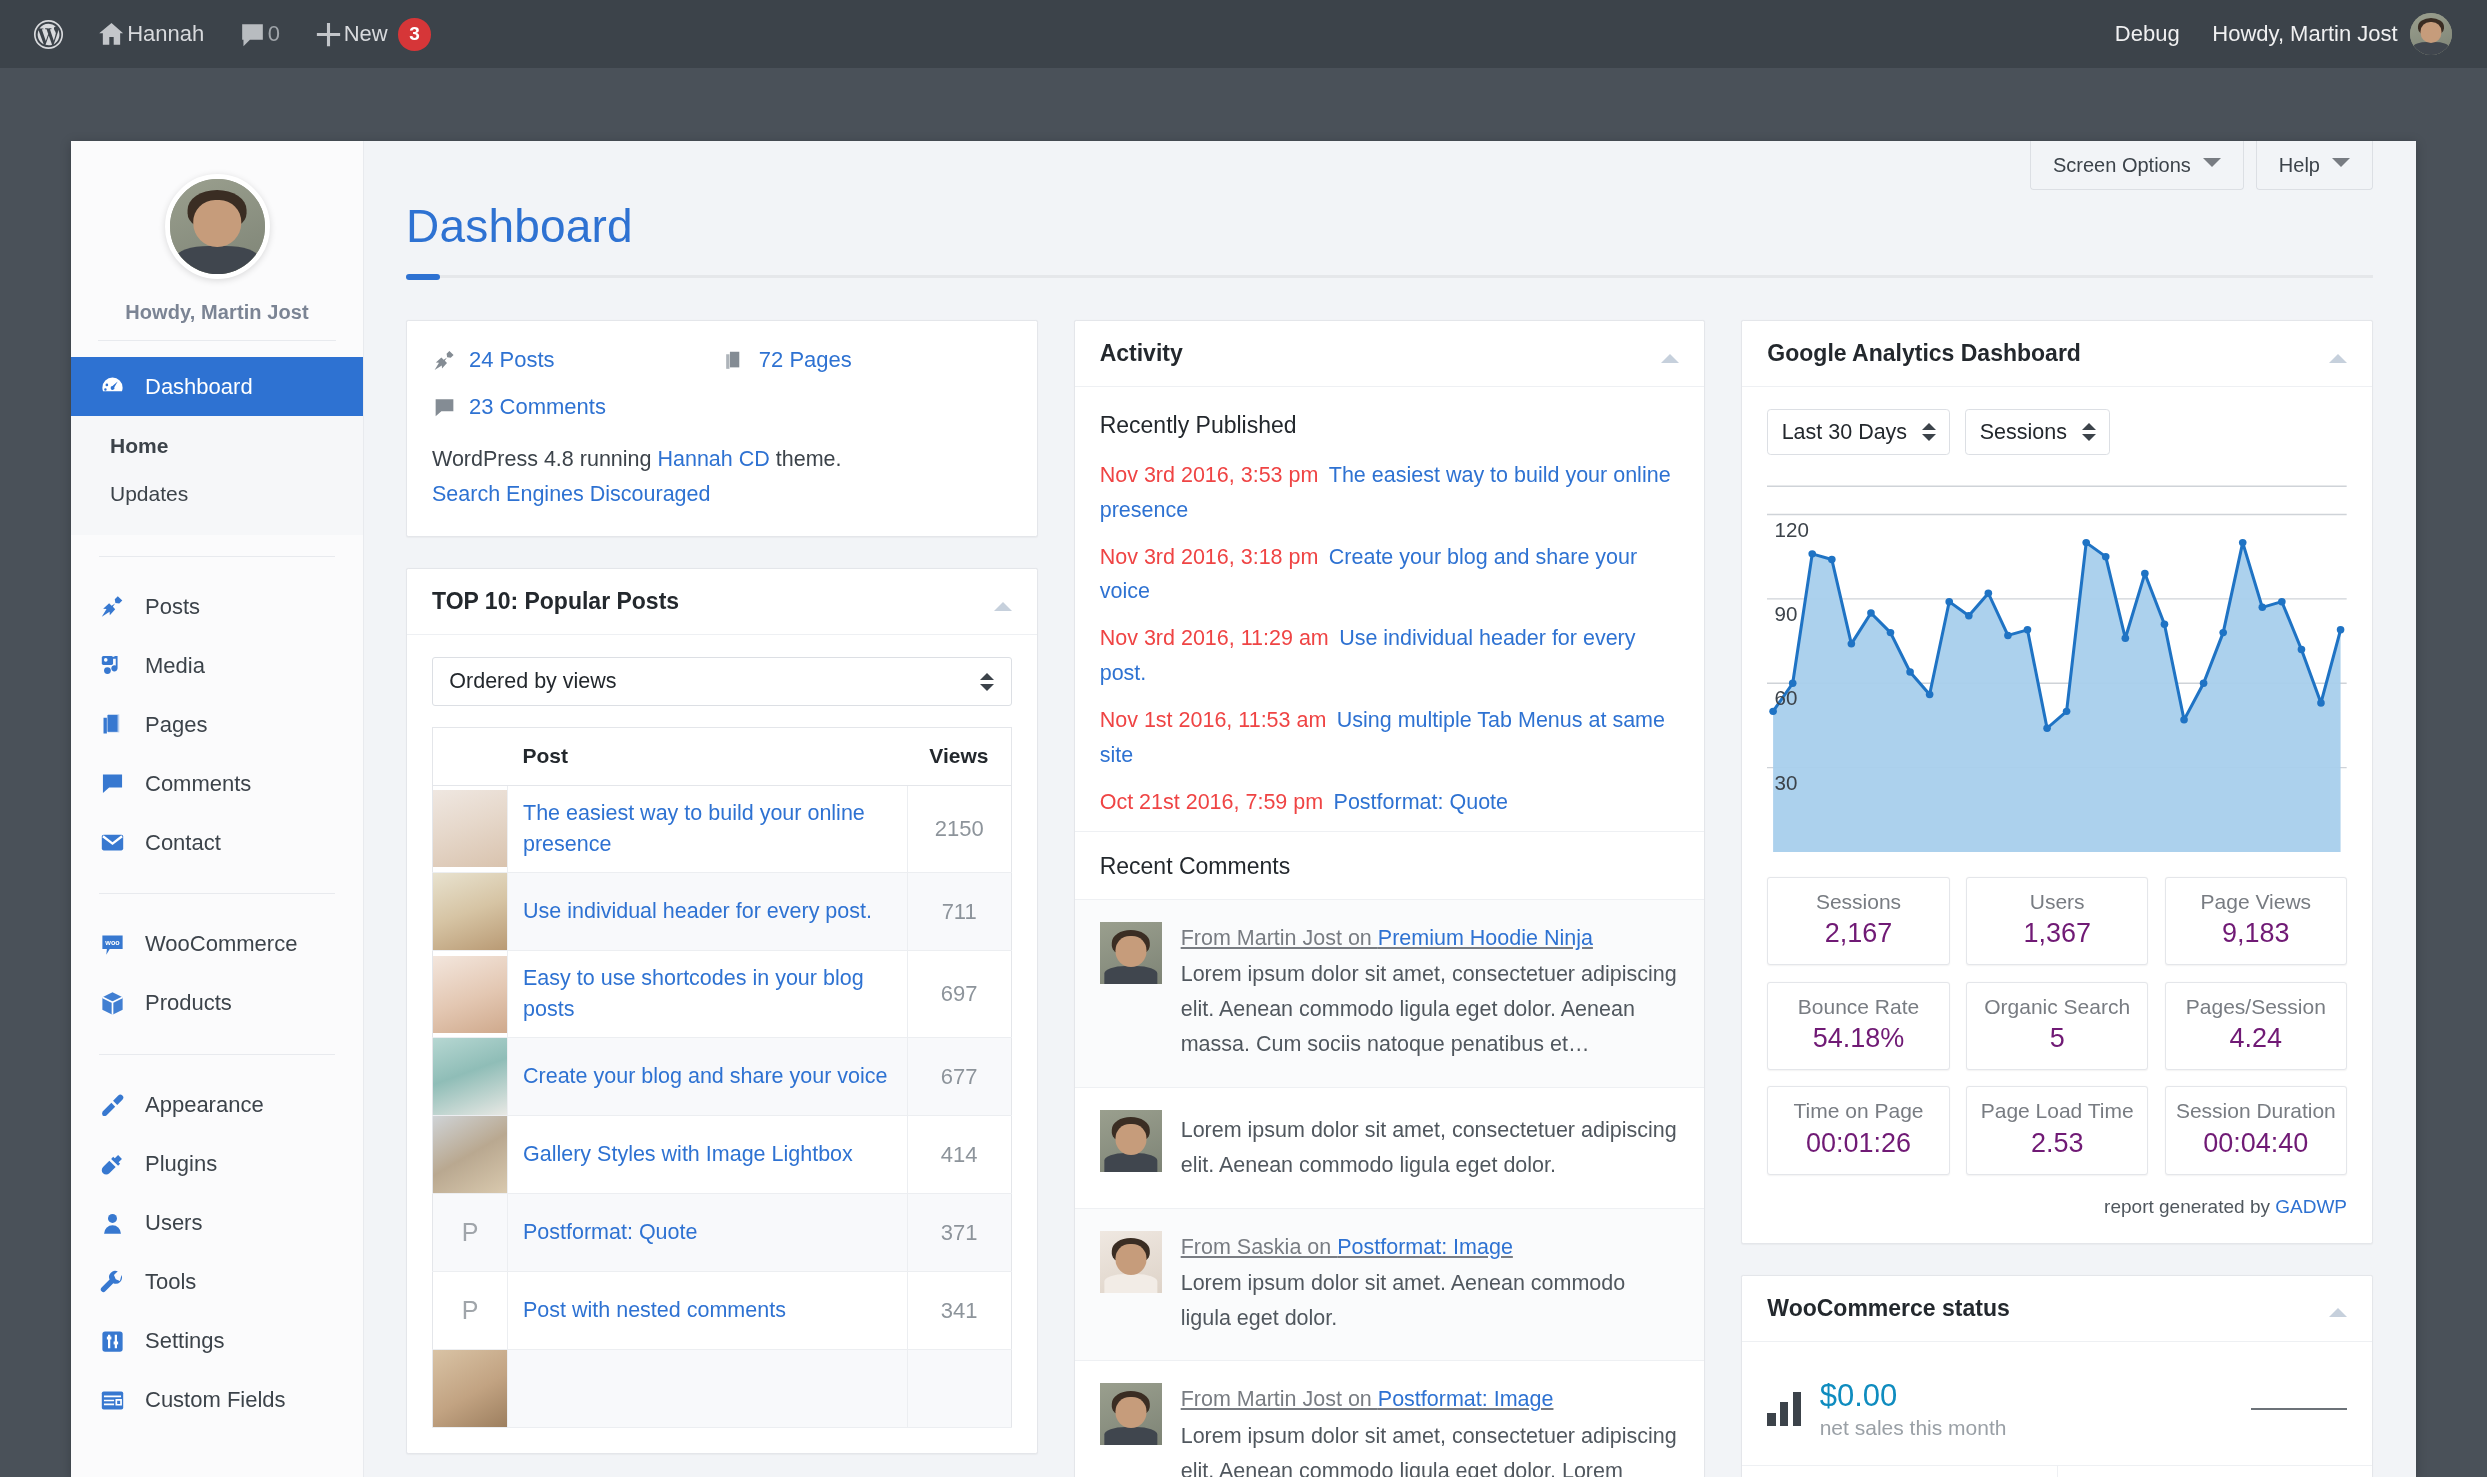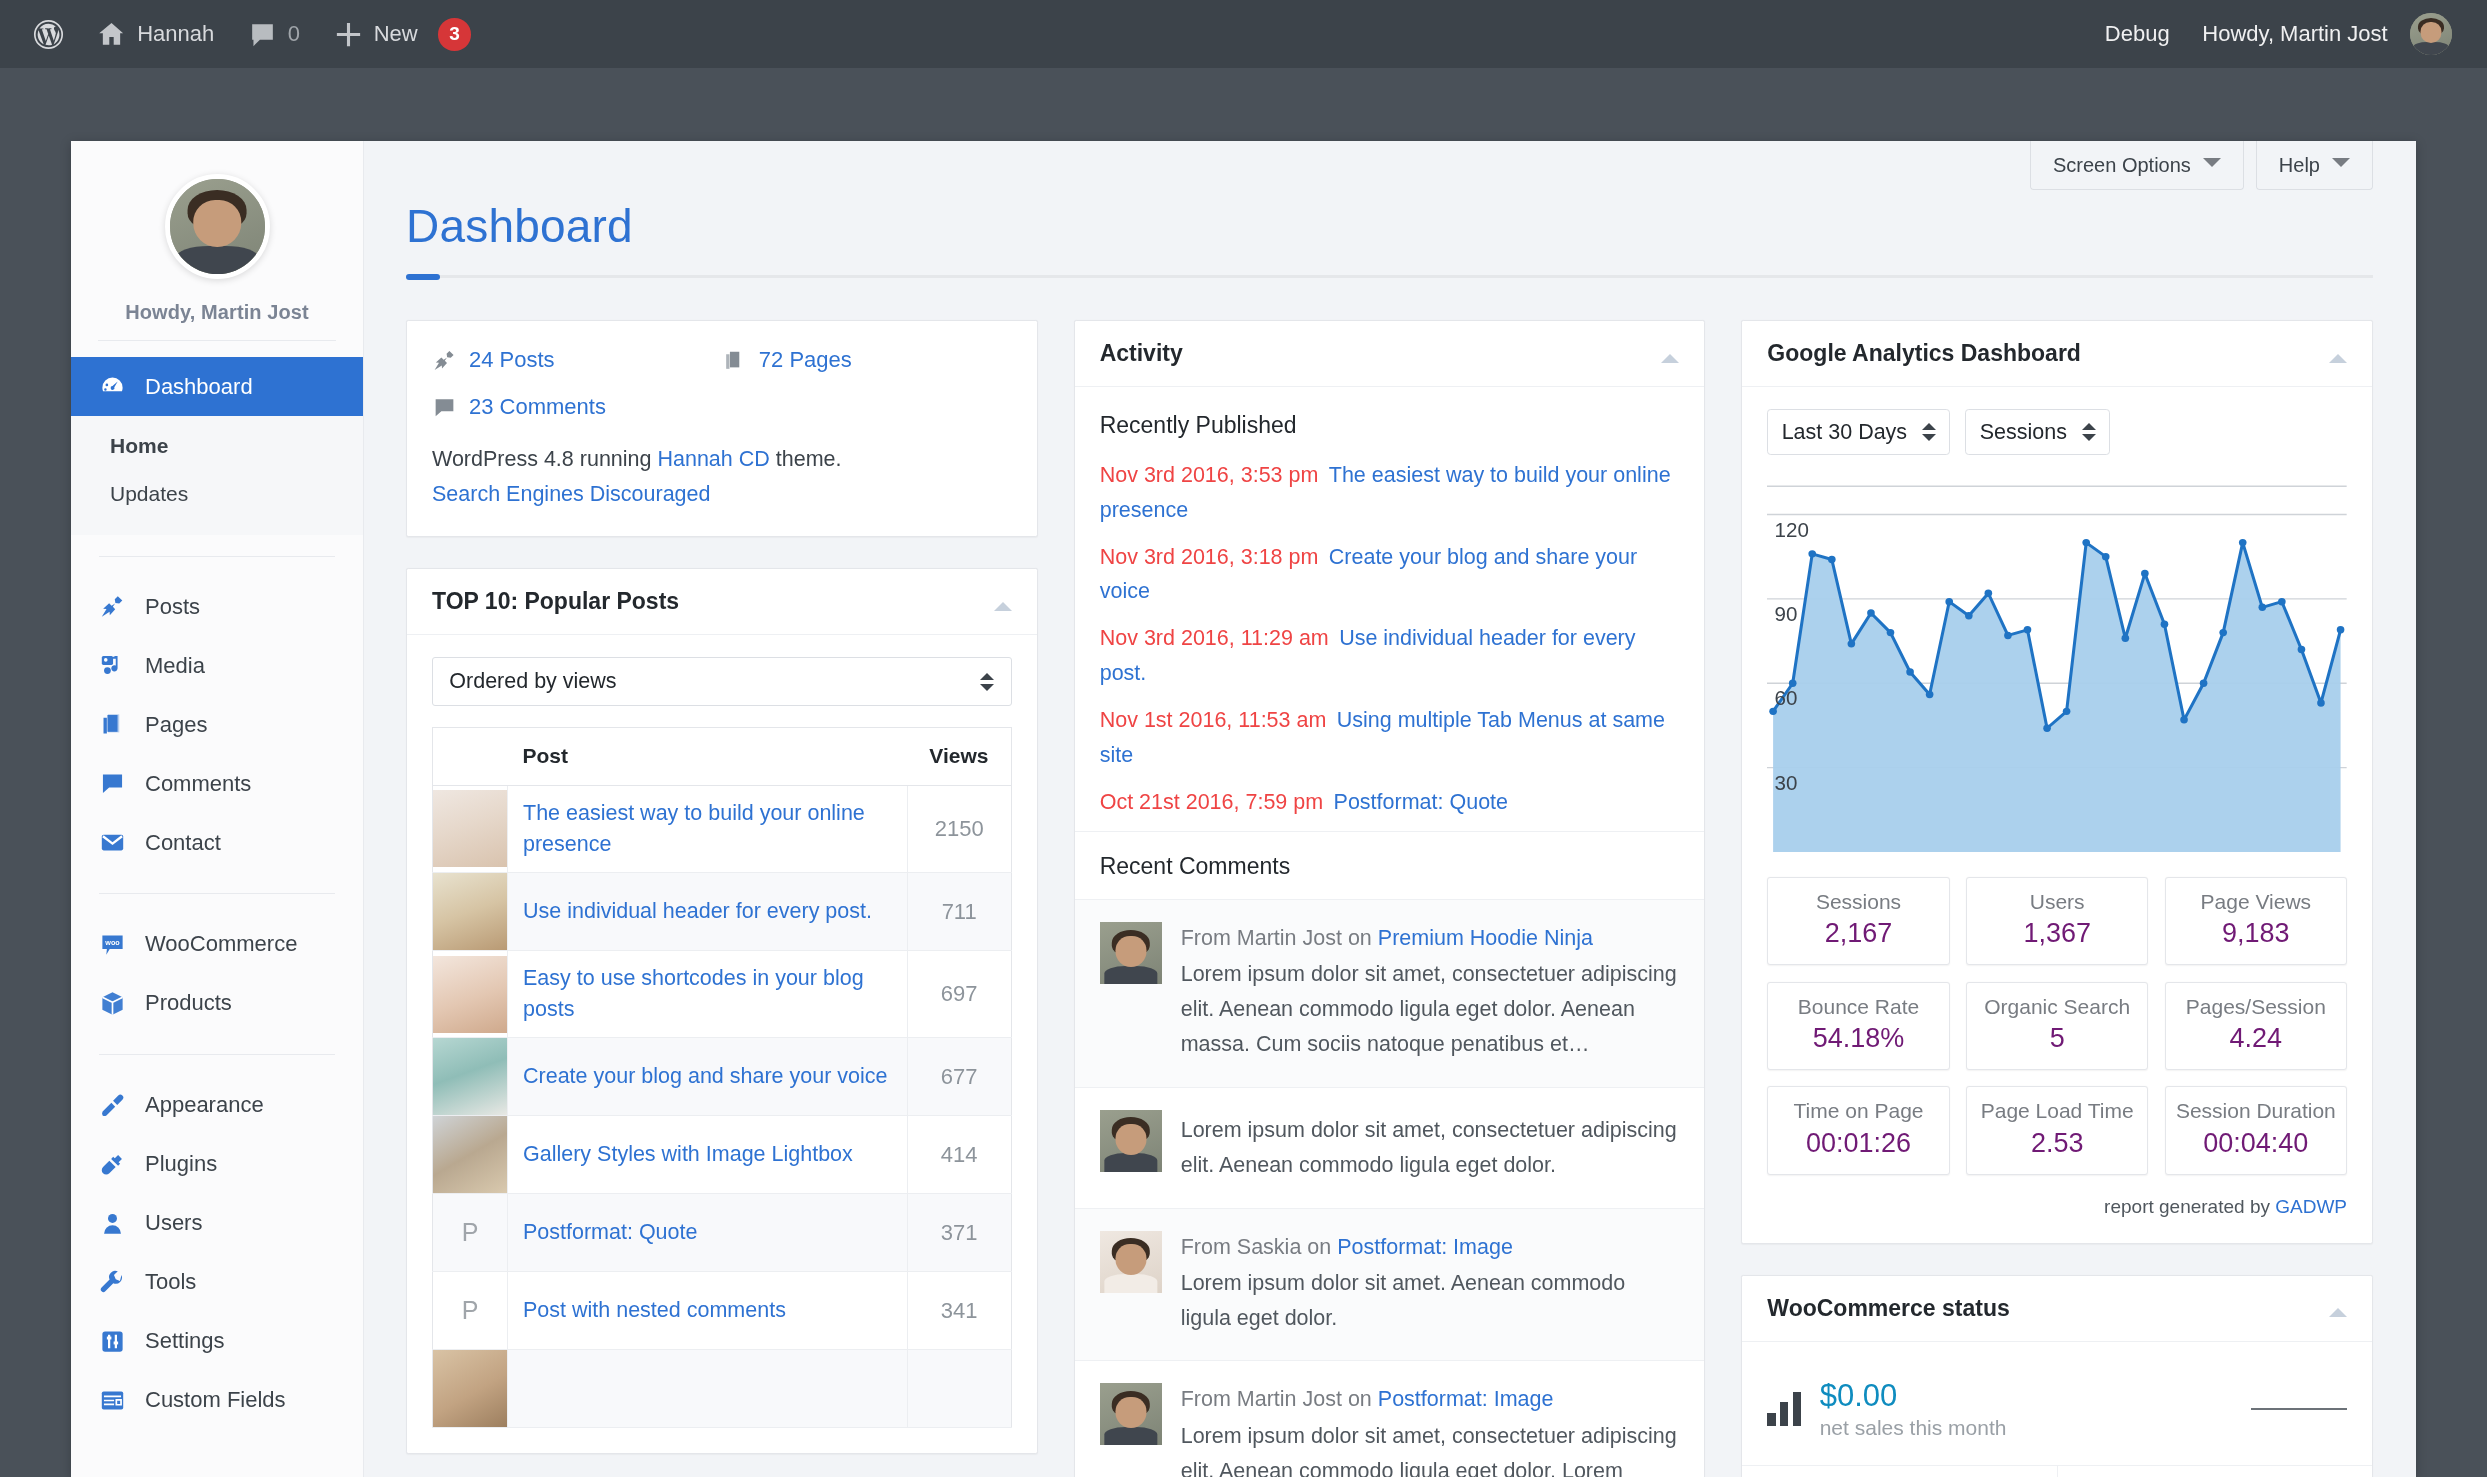--- a/index.html
+++ b/index.html
@@ -14,21 +14,21 @@
   .adminbar {
     position: absolute; top: 0; left: 0;
     width: 2487px; height: 68px;
     background: #3c434a;
     display: flex; align-items: center;
     color: #d8dadd;
     font-size: 22px;
   }
   .ab-left { display: flex; align-items: center; padding-left: 16.3px; gap: 0; }
   .ab-item {
-    display: flex; align-items: center; gap: 10px;
+    display: flex; align-items: center; gap: 0;
     padding: 0 16.3px; height: 48px;
     color: #d8dadd; text-decoration: none;
   }
   .wp-logo { width: 31px; height: 31px; }
   .ab-count { color: #a0a5aa; }
   .ab-badge {
     display: inline-flex; align-items: center; justify-content: center;
     min-width: 33px; height: 33px; padding: 0 9px;
     border-radius: 16.3px; background: #d63638; color: #fff;
     font-size: 19px; font-weight: 600;
@@ -218,21 +218,21 @@
   .act-row .when { color: #ef4444; margin-right: 10.4px; }
   .sec-divider { height:0.7px; background:#eef0f3; margin: 10.4px -25px 0; }
   .rc-head { font-size: 23px; color: #23282d; padding: 21px 0 19px; }
   .comment {
     display: flex; gap: 19px; padding: 22px 0 25px;
     border-top: 0.7px solid #eef0f3;
     margin: 0 -25px; padding-left: 25px; padding-right: 25px;
   }
   .comment:nth-child(odd) { background: #fafbfc; }
   .c-avatar { width: 62px; height: 62px; flex: none; overflow: hidden; background:#8b9080; position:relative; }
-  .c-meta { font-size: 21.5px; color: #787c82; line-height: 1.5; }
+  .c-meta { font-size: 21.5px; color: #787c82; line-height: 1.5; text-decoration: underline; }
   .c-text { font-size: 21.5px; color: #50575e; line-height: 1.62; margin-top: 3px; }
 
   
   .ga-selects { display: flex; gap: 15px; margin-bottom: 21px; }
   .ga-select {
     border: 0.7px solid #dcdfe4; border-radius: 3.7px; background: #fff;
     height: 46px; display: flex; align-items: center; gap: 15px;
     padding: 0 13.3px; font-size: 21.5px; color: #23282d; cursor: pointer;
   }
   .chart-wrap { position: relative; width: 100%; height: 376px; }

